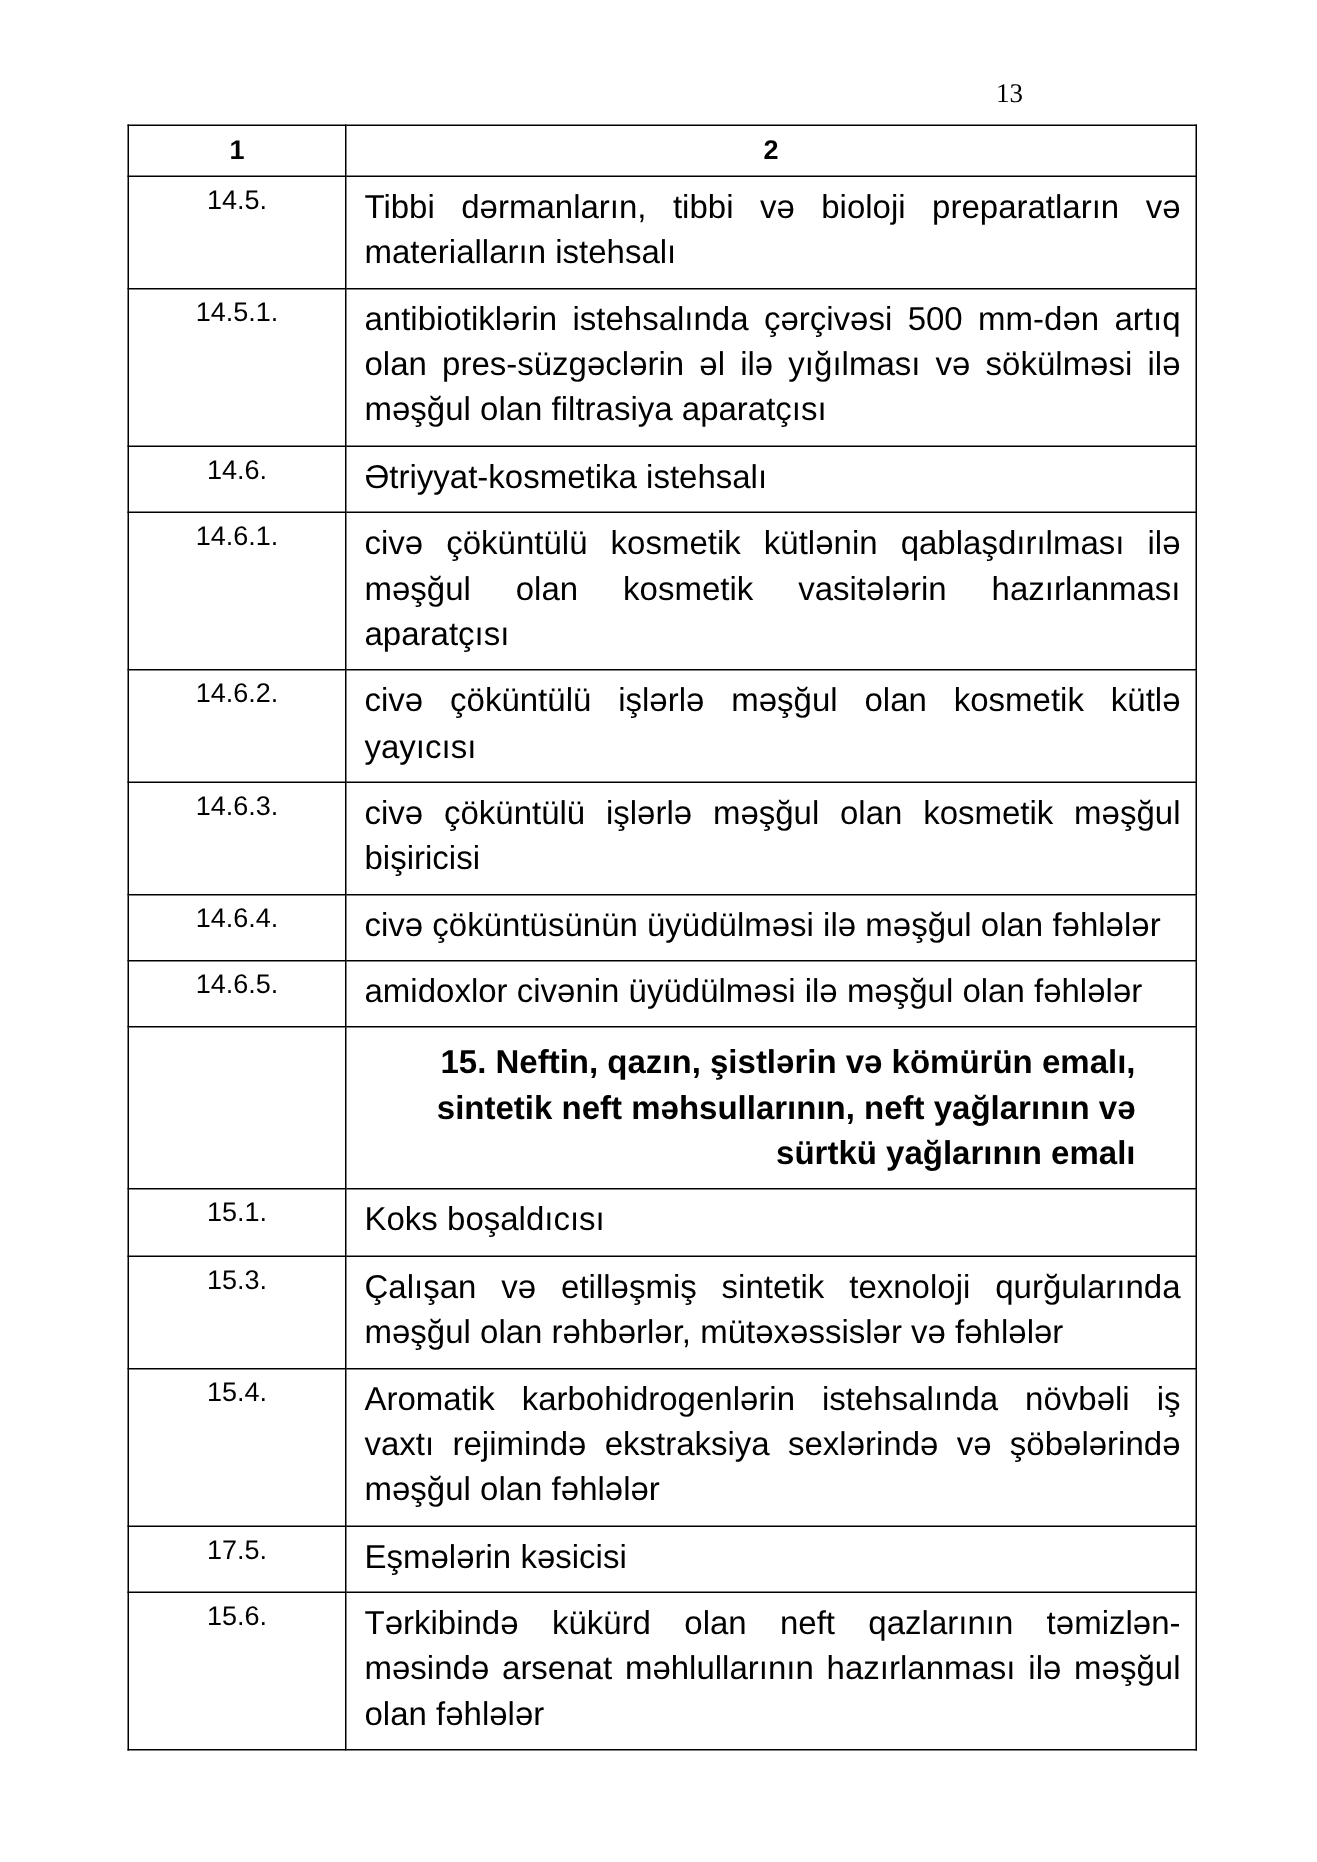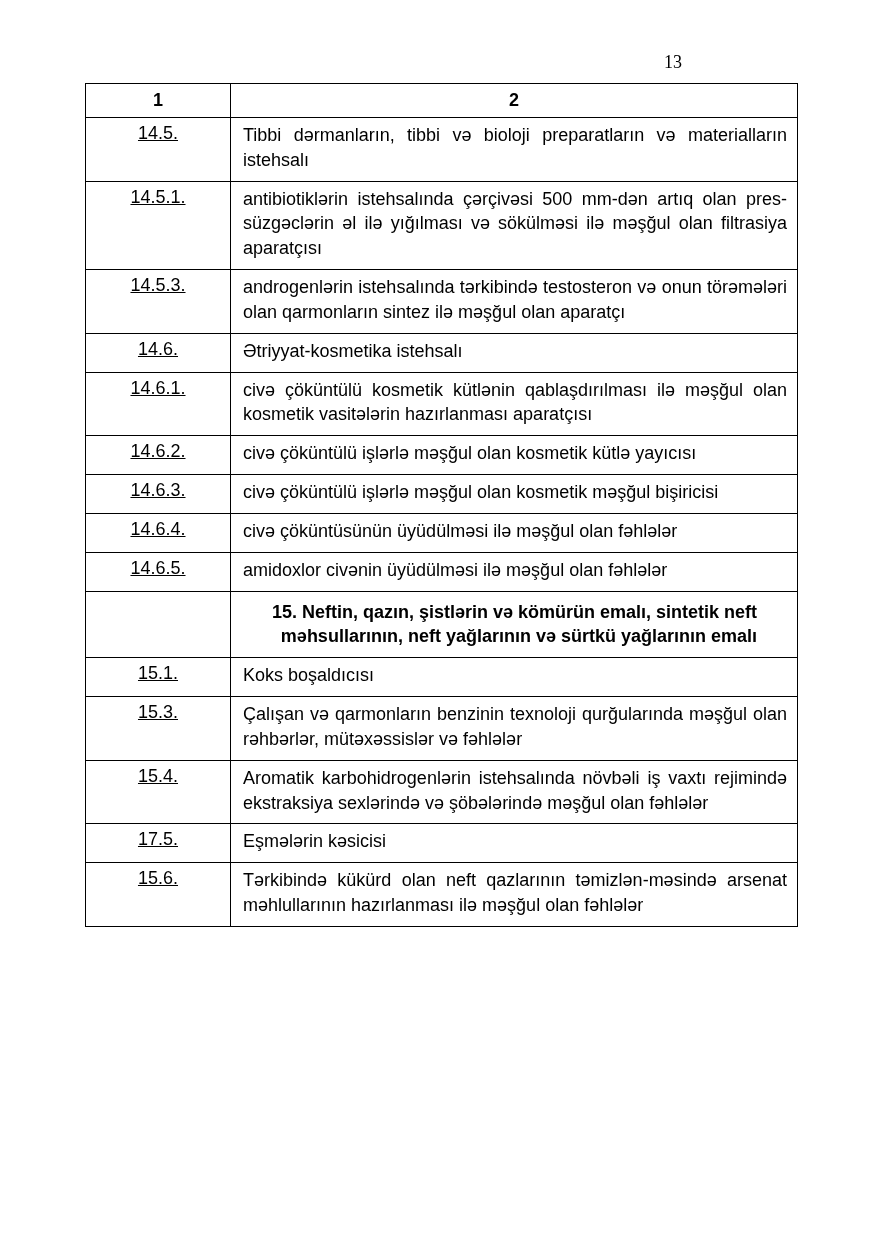--- a/index.html
+++ b/index.html
@@ -42,24 +42,23 @@
     font-size: 18px;
     font-weight: bold;
     text-align: center;
     padding: 6px 4px;
   }
   td.col-num {
     font-size: 18px;
     text-align: center;
     vertical-align: top;
     padding: 5px 4px 6px 4px;
-    text-decoration: underline;
   }
   td.col-text {
-    font-size: 18px;
+    font-size: 22px;
     text-align: justify;
     vertical-align: top;
     line-height: 1.38;
     padding: 5px 10px 8px 12px;
   }
   td.col-text.section {
     font-weight: bold;
     text-align: right;
     padding: 8px 40px 8px 40px;
   }
@@ -84,24 +83,20 @@
     <tbody id="table-body">
         <tr>
           <td class="col-num">14.5.</td>
           <td class="col-text">Tibbi dərmanların, tibbi və bioloji preparatların və materialların istehsalı</td>
         </tr>
         <tr>
           <td class="col-num">14.5.1.</td>
           <td class="col-text">antibiotiklərin istehsalında çərçivəsi 500 mm-dən artıq olan pres-süzgəclərin əl ilə yığılması və sökülməsi ilə məşğul olan filtrasiya aparatçısı</td>
         </tr>
         <tr>
-          <td class="col-num">14.5.3.</td>
-          <td class="col-text">androgenlərin istehsalında tərkibində testosteron və onun törəmələri olan qarmonların sintez ilə məşğul olan aparatçı</td>
-        </tr>
-        <tr>
           <td class="col-num">14.6.</td>
           <td class="col-text">Ətriyyat-kosmetika istehsalı</td>
         </tr>
         <tr>
           <td class="col-num">14.6.1.</td>
           <td class="col-text">civə çöküntülü kosmetik kütlənin qablaşdırılması ilə məşğul olan kosmetik vasitələrin hazırlanması aparatçısı</td>
         </tr>
         <tr>
           <td class="col-num">14.6.2.</td>
           <td class="col-text">civə çöküntülü işlərlə məşğul olan kosmetik kütlə yayıcısı</td>
@@ -121,21 +116,21 @@
         <tr>
           <td class="col-num"></td>
           <td class="col-text section">15. Neftin, qazın, şistlərin və kömürün emalı, sintetik neft məhsullarının, neft yağlarının və sürtkü yağlarının emalı</td>
         </tr>
         <tr>
           <td class="col-num">15.1.</td>
           <td class="col-text">Koks boşaldıcısı</td>
         </tr>
         <tr>
           <td class="col-num">15.3.</td>
-          <td class="col-text">Çalışan və qarmonların benzinin texnoloji qurğularında məşğul olan rəhbərlər, mütəxəssislər və fəhlələr</td>
+          <td class="col-text">Çalışan və etilləşmiş sintetik texnoloji qurğularında məşğul olan rəhbərlər, mütəxəssislər və fəhlələr</td>
         </tr>
         <tr>
           <td class="col-num">15.4.</td>
           <td class="col-text">Aromatik karbohidrogenlərin istehsalında növbəli iş vaxtı rejimində ekstraksiya sexlərində və şöbələrində məşğul olan fəhlələr</td>
         </tr>
         <tr>
           <td class="col-num">17.5.</td>
           <td class="col-text">Eşmələrin kəsicisi</td>
         </tr>
         <tr>

